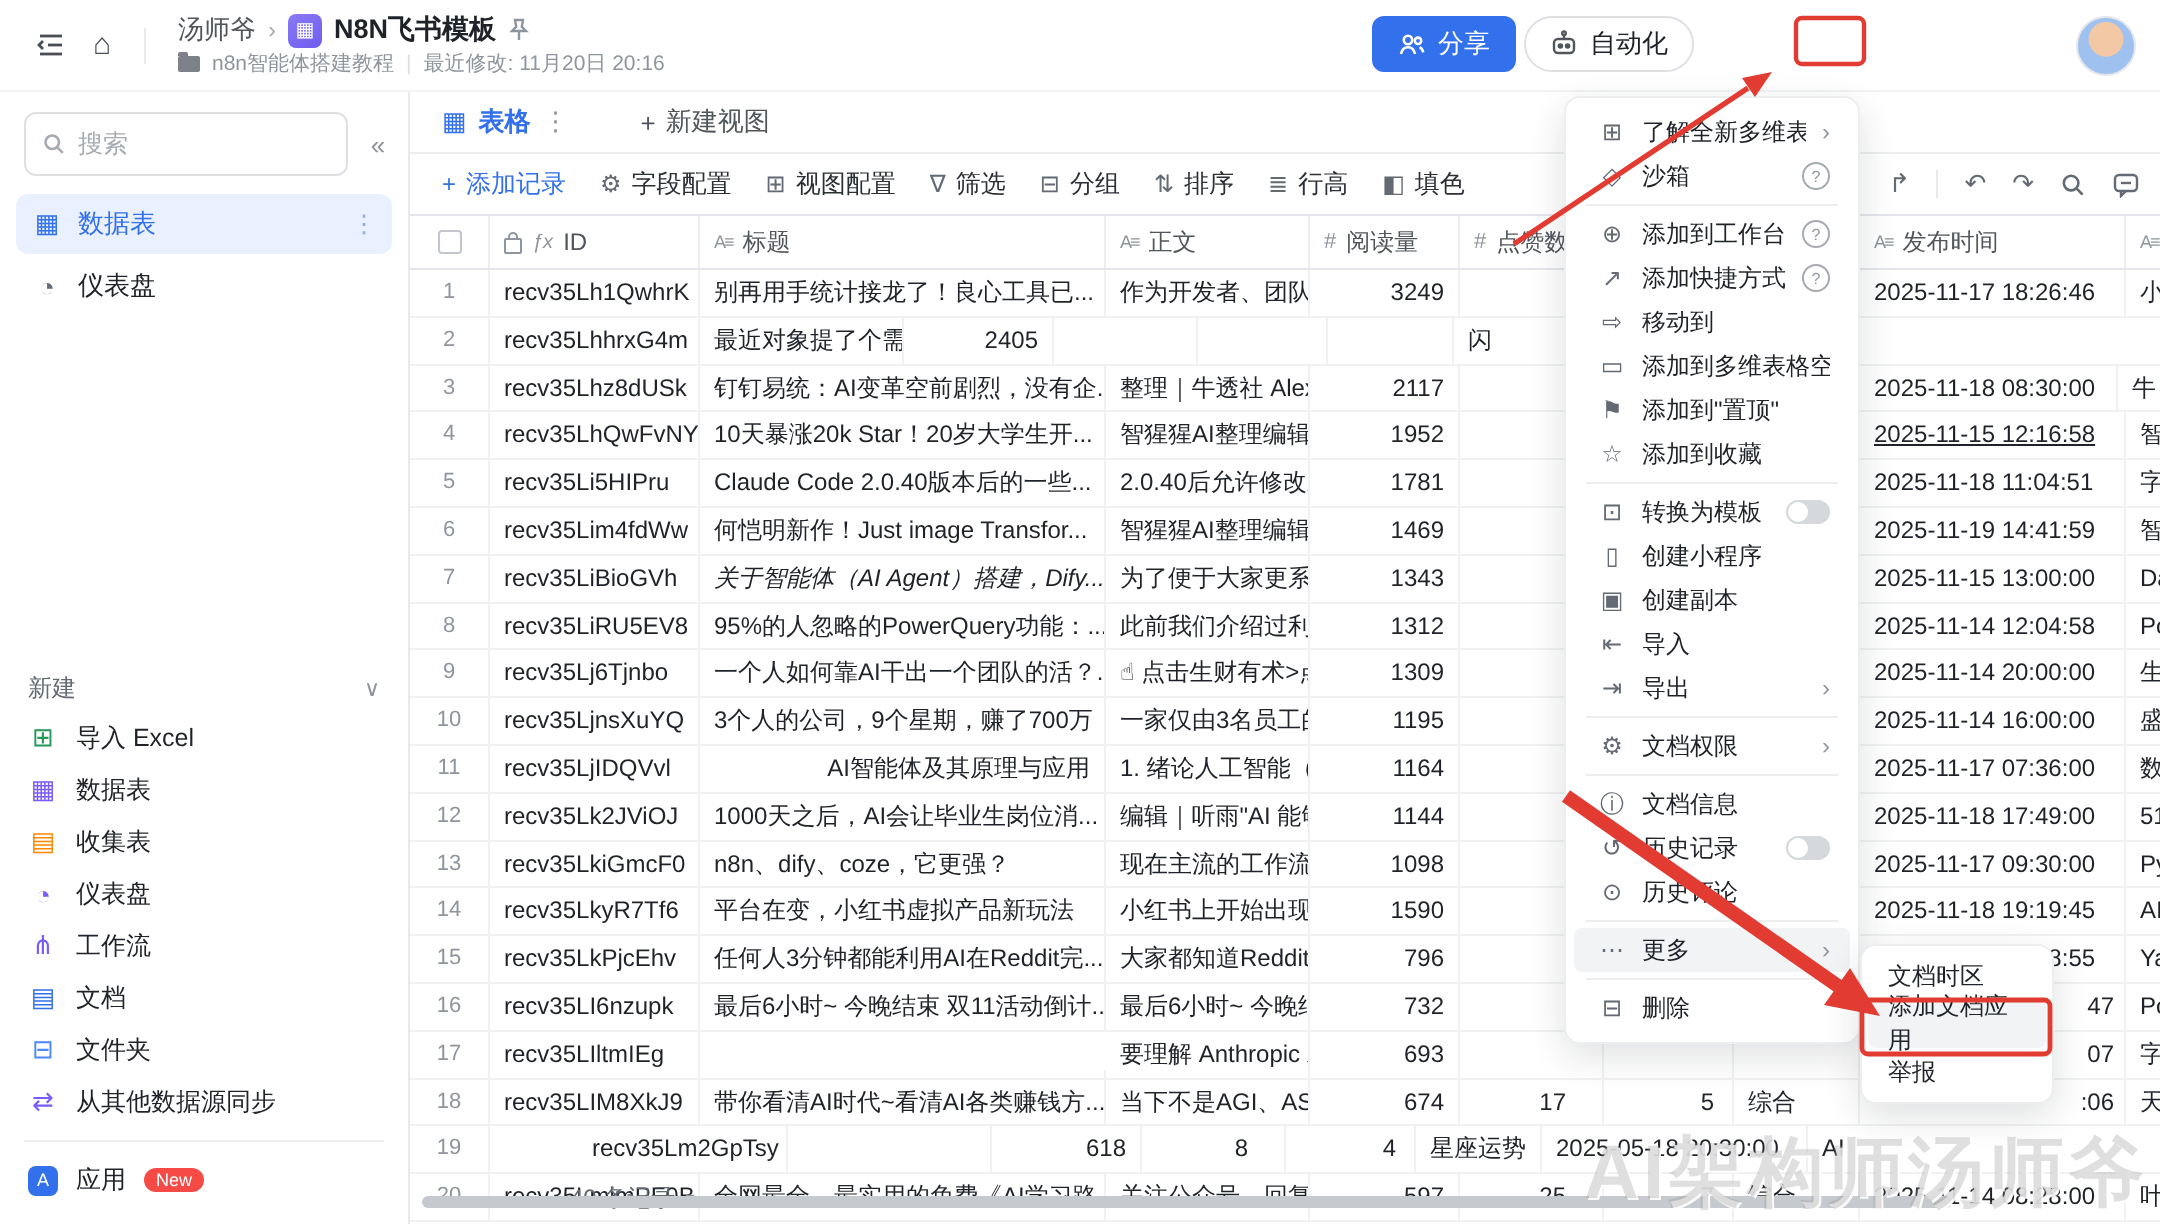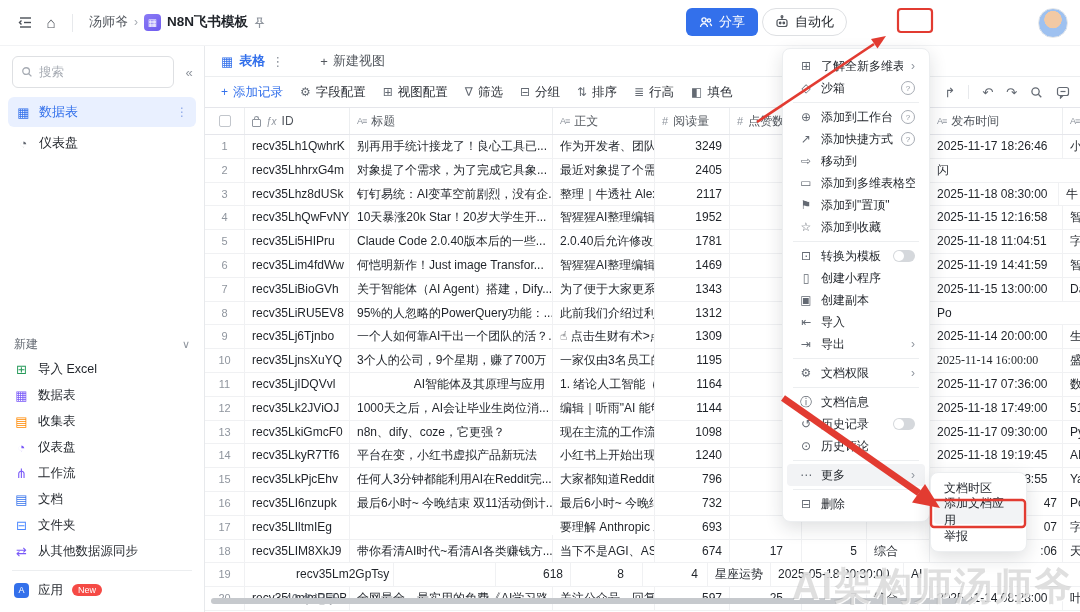--- a/index.html
+++ b/index.html
@@ -128,20 +128,26 @@
         <span class="doc-title">N8N飞书模板</span>
         <span>
             <svg class="gl" width="11" height="12" viewBox="0 0 11 12">
               <g stroke="#8f959e" stroke-width="1.2" fill="none">
                 <path d="M3.5 1h4l-.6 3.4 2.1 2.1H2l2.1-2.1z"></path>
                 <line x1="5.5" y1="6.5" x2="5.5" y2="11"></line>
               </g>
             </svg>
           </span>
       </div>
+      <div class="crumb-sub">
+        <span class="mini-folder"></span>
+        <span>n8n智能体搭建教程</span>
+        <span class="sub-div">|</span>
+        <span>最近修改: 11月20日 20:16</span>
+      </div>
     </div>
     <div class="tb-right">
       <button class="share-btn">
         <svg class="gl" width="14" height="13" viewBox="0 0 14 13">
             <g fill="none" stroke="#fff" stroke-width="1.3">
               <circle cx="5" cy="4" r="2.1"></circle>
               <path d="M1.5 11c.4-2.3 1.9-3.4 3.5-3.4S8.1 8.7 8.5 11"></path>
               <circle cx="10" cy="4.4" r="1.6"></circle>
               <path d="M10.8 7.6c1 .4 1.6 1.3 1.8 2.6"></path>
             </g>
@@ -360,21 +366,20 @@
               <div class="td num" style="width: 75px;">3249</div>
               <div class="td num" style="width: 72px; padding-right: 18px;"></div>
               <div class="td num" style="width: 65px; padding-right: 9px;"></div>
               <div class="td" style="width: 63px;"></div>
               <div class="td" style="width: 133px;">2025-11-17 18:26:46</div>
               <div class="td" style="flex: 1 1 0%; border-right: none;">小</div>
             </div>
             <div class="tr">
               <div class="td rownum" style="width: 40px;">2</div>
               <div class="td" style="width: 105px;">recv35LhhrxG4m</div>
-              <div class="td" style="width: 203px;">对象提了个需求，为了完成它具象...</div>
               <div class="td" style="width: 102px;">最近对象提了个需求，...</div>
               <div class="td num" style="width: 75px;">2405</div>
               <div class="td num" style="width: 72px; padding-right: 18px;"></div>
               <div class="td num" style="width: 65px; padding-right: 9px;"></div>
               <div class="td" style="width: 63px;"></div>
               <div class="td" style="flex: 1 1 0%; border-right: none;">闪</div>
             </div>
             <div class="tr">
               <div class="td rownum" style="width: 40px;">3</div>
               <div class="td" style="width: 105px;">recv35Lhz8dUSk</div>
@@ -389,21 +394,21 @@
             </div>
             <div class="tr">
               <div class="td rownum" style="width: 40px;">4</div>
               <div class="td" style="width: 105px;">recv35LhQwFvNY</div>
               <div class="td" style="width: 203px;">10天暴涨20k Star！20岁大学生开...</div>
               <div class="td" style="width: 102px;">智猩猩AI整理编辑：六...</div>
               <div class="td num" style="width: 75px;">1952</div>
               <div class="td num" style="width: 72px; padding-right: 18px;"></div>
               <div class="td num" style="width: 65px; padding-right: 9px;"></div>
               <div class="td" style="width: 63px;"></div>
-              <div class="td" style="width: 133px;">2025-11-15 12:16:58</div>
+              <div class="td" style="width: 133px; text-decoration: underline;">2025-11-15 12:16:58</div>
               <div class="td" style="flex: 1 1 0%; border-right: none;">智</div>
             </div>
             <div class="tr">
               <div class="td rownum" style="width: 40px;">5</div>
               <div class="td" style="width: 105px;">recv35Li5HIPru</div>
               <div class="td" style="width: 203px;">Claude Code 2.0.40版本后的一些...</div>
               <div class="td" style="width: 102px;">2.0.40后允许修改系统...</div>
               <div class="td num" style="width: 75px;">1781</div>
               <div class="td num" style="width: 72px; padding-right: 18px;"></div>
               <div class="td num" style="width: 65px; padding-right: 9px;"></div>
@@ -419,38 +424,39 @@
               <div class="td num" style="width: 75px;">1469</div>
               <div class="td num" style="width: 72px; padding-right: 18px;"></div>
               <div class="td num" style="width: 65px; padding-right: 9px;"></div>
               <div class="td" style="width: 63px;"></div>
               <div class="td" style="width: 133px;">2025-11-19 14:41:59</div>
               <div class="td" style="flex: 1 1 0%; border-right: none;">智</div>
             </div>
             <div class="tr">
               <div class="td rownum" style="width: 40px;">7</div>
               <div class="td" style="width: 105px;">recv35LiBioGVh</div>
-              <div class="td" style="width: 203px;">关于智能体（AI Agent）搭建，Dify...</div>
+              <div class="td" style="width: 203px; font-style: italic;">关于智能体（AI Agent）搭建，Dify...</div>
               <div class="td" style="width: 102px;">为了便于大家更系统的...</div>
               <div class="td num" style="width: 75px;">1343</div>
               <div class="td num" style="width: 72px; padding-right: 18px;"></div>
               <div class="td num" style="width: 65px; padding-right: 9px;"></div>
               <div class="td" style="width: 63px;"></div>
               <div class="td" style="width: 133px;">2025-11-15 13:00:00</div>
               <div class="td" style="flex: 1 1 0%; border-right: none;">Da</div>
             </div>
             <div class="tr">
               <div class="td rownum" style="width: 40px;">8</div>
               <div class="td" style="width: 105px;">recv35LiRU5EV8</div>
               <div class="td" style="width: 203px;">95%的人忽略的PowerQuery功能：...</div>
               <div class="td" style="width: 102px;">此前我们介绍过利用DA...</div>
               <div class="td num" style="width: 75px;">1312</div>
               <div class="td num" style="width: 72px; padding-right: 18px;"></div>
               <div class="td num" style="width: 65px; padding-right: 9px;"></div>
               <div class="td" style="width: 63px;"></div>
+              <div class="td" style="width: 133px;">2025-11-14 12:04:58</div>
               <div class="td" style="flex: 1 1 0%; border-right: none;">Po</div>
             </div>
             <div class="tr">
               <div class="td rownum" style="width: 40px;">9</div>
               <div class="td" style="width: 105px;">recv35Lj6Tjnbo</div>
               <div class="td" style="width: 203px;">一个人如何靠AI干出一个团队的活？...</div>
               <div class="td" style="width: 102px;">☝ 点击生财有术&gt;点击...</div>
               <div class="td num" style="width: 75px;">1309</div>
               <div class="td num" style="width: 72px; padding-right: 18px;"></div>
               <div class="td num" style="width: 65px; padding-right: 9px;"></div>
@@ -460,21 +466,21 @@
             </div>
             <div class="tr">
               <div class="td rownum" style="width: 40px;">10</div>
               <div class="td" style="width: 105px;">recv35LjnsXuYQ</div>
               <div class="td" style="width: 203px;">3个人的公司，9个星期，赚了700万</div>
               <div class="td" style="width: 102px;">一家仅由3名员工的公司...</div>
               <div class="td num" style="width: 75px;">1195</div>
               <div class="td num" style="width: 72px; padding-right: 18px;"></div>
               <div class="td num" style="width: 65px; padding-right: 9px;"></div>
               <div class="td" style="width: 63px;"></div>
-              <div class="td" style="width: 133px; font-family: Liberation Serif, serif;">2025-11-14 16:00:00</div>
+              <div class="td" style="width: 133px;">2025-11-14 16:00:00</div>
               <div class="td" style="flex: 1 1 0%; border-right: none;">盛</div>
             </div>
             <div class="tr">
               <div class="td rownum" style="width: 40px;">11</div>
               <div class="td" style="width: 105px;">recv35LjIDQVvl</div>
               <div class="td" style="width: 203px; text-align: right;">AI智能体及其原理与应用</div>
               <div class="td" style="width: 102px;">1. 绪论人工智能（AI）...</div>
               <div class="td num" style="width: 75px;">1164</div>
               <div class="td num" style="width: 72px; padding-right: 18px;"></div>
               <div class="td num" style="width: 65px; padding-right: 9px;"></div>
@@ -504,21 +510,21 @@
               <div class="td num" style="width: 65px; padding-right: 9px;"></div>
               <div class="td" style="width: 63px;"></div>
               <div class="td" style="width: 133px;">2025-11-17 09:30:00</div>
               <div class="td" style="flex: 1 1 0%; border-right: none;">Py</div>
             </div>
             <div class="tr">
               <div class="td rownum" style="width: 40px;">14</div>
               <div class="td" style="width: 105px;">recv35LkyR7Tf6</div>
               <div class="td" style="width: 203px;">平台在变，小红书虚拟产品新玩法</div>
               <div class="td" style="width: 102px;">小红书上开始出现一批...</div>
-              <div class="td num" style="width: 75px;">1240</div>
+              <div class="td num" style="width: 75px;">1590</div>
               <div class="td num" style="width: 72px; padding-right: 18px;"></div>
               <div class="td num" style="width: 65px; padding-right: 9px;"></div>
               <div class="td" style="width: 63px;"></div>
               <div class="td" style="width: 133px;">2025-11-18 19:19:45</div>
               <div class="td" style="flex: 1 1 0%; border-right: none;">AI</div>
             </div>
             <div class="tr">
               <div class="td rownum" style="width: 40px;">15</div>
               <div class="td" style="width: 105px;">recv35LkPjcEhv</div>
               <div class="td" style="width: 203px;">任何人3分钟都能利用AI在Reddit完...</div>

